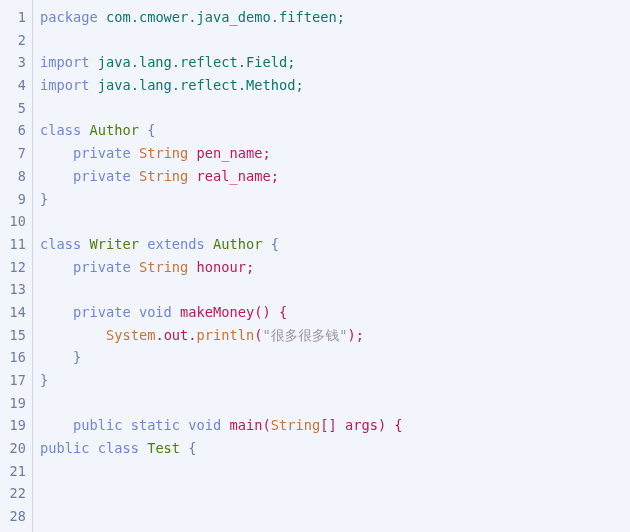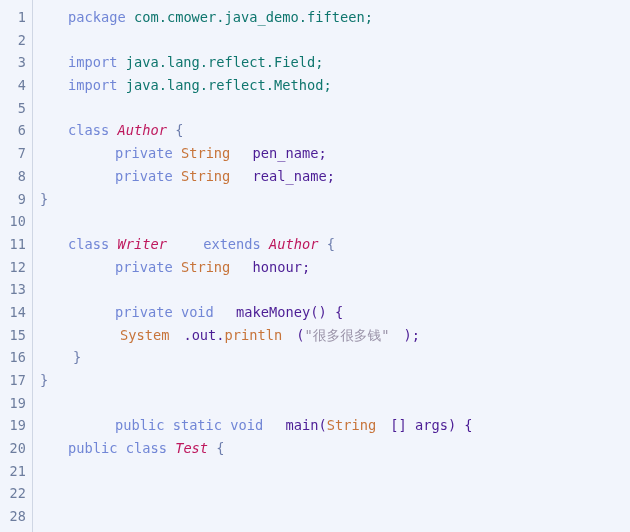--- a/index.html
+++ b/index.html
@@ -53,27 +53,27 @@
   #code .cl {
     display: block;
     height: 22.7px;
     line-height: 22.7px;
     font-size: 13.7px;
     white-space: pre;
     color: #4a5572;
     letter-spacing: 0px;
   }
   
-  .t-kw   { color: #7186d6; margin-left: 28px; }
+  .t-kw   { color: #7186d6; }
   .t-type { color: #c7743a; }
-  .t-plain{ color: #4c1d95; margin-left: 14px; }
+  .t-plain{ color: #be185d; }
   .t-str  { color: #9b94a9; }
   .t-pkg  { color: #0f766e; }
   .t-punc { color: #6f7fae; }
-  .t-cls  { color: #be185d; font-style: italic; }
+  .t-cls  { color: #4d7c0f; }
 </style>
 </head>
 <body>
 
 <div id="editor">
   <div id="gutter">
       <span class="ln">1</span>
       <span class="ln">2</span>
       <span class="ln">3</span>
       <span class="ln">4</span>

